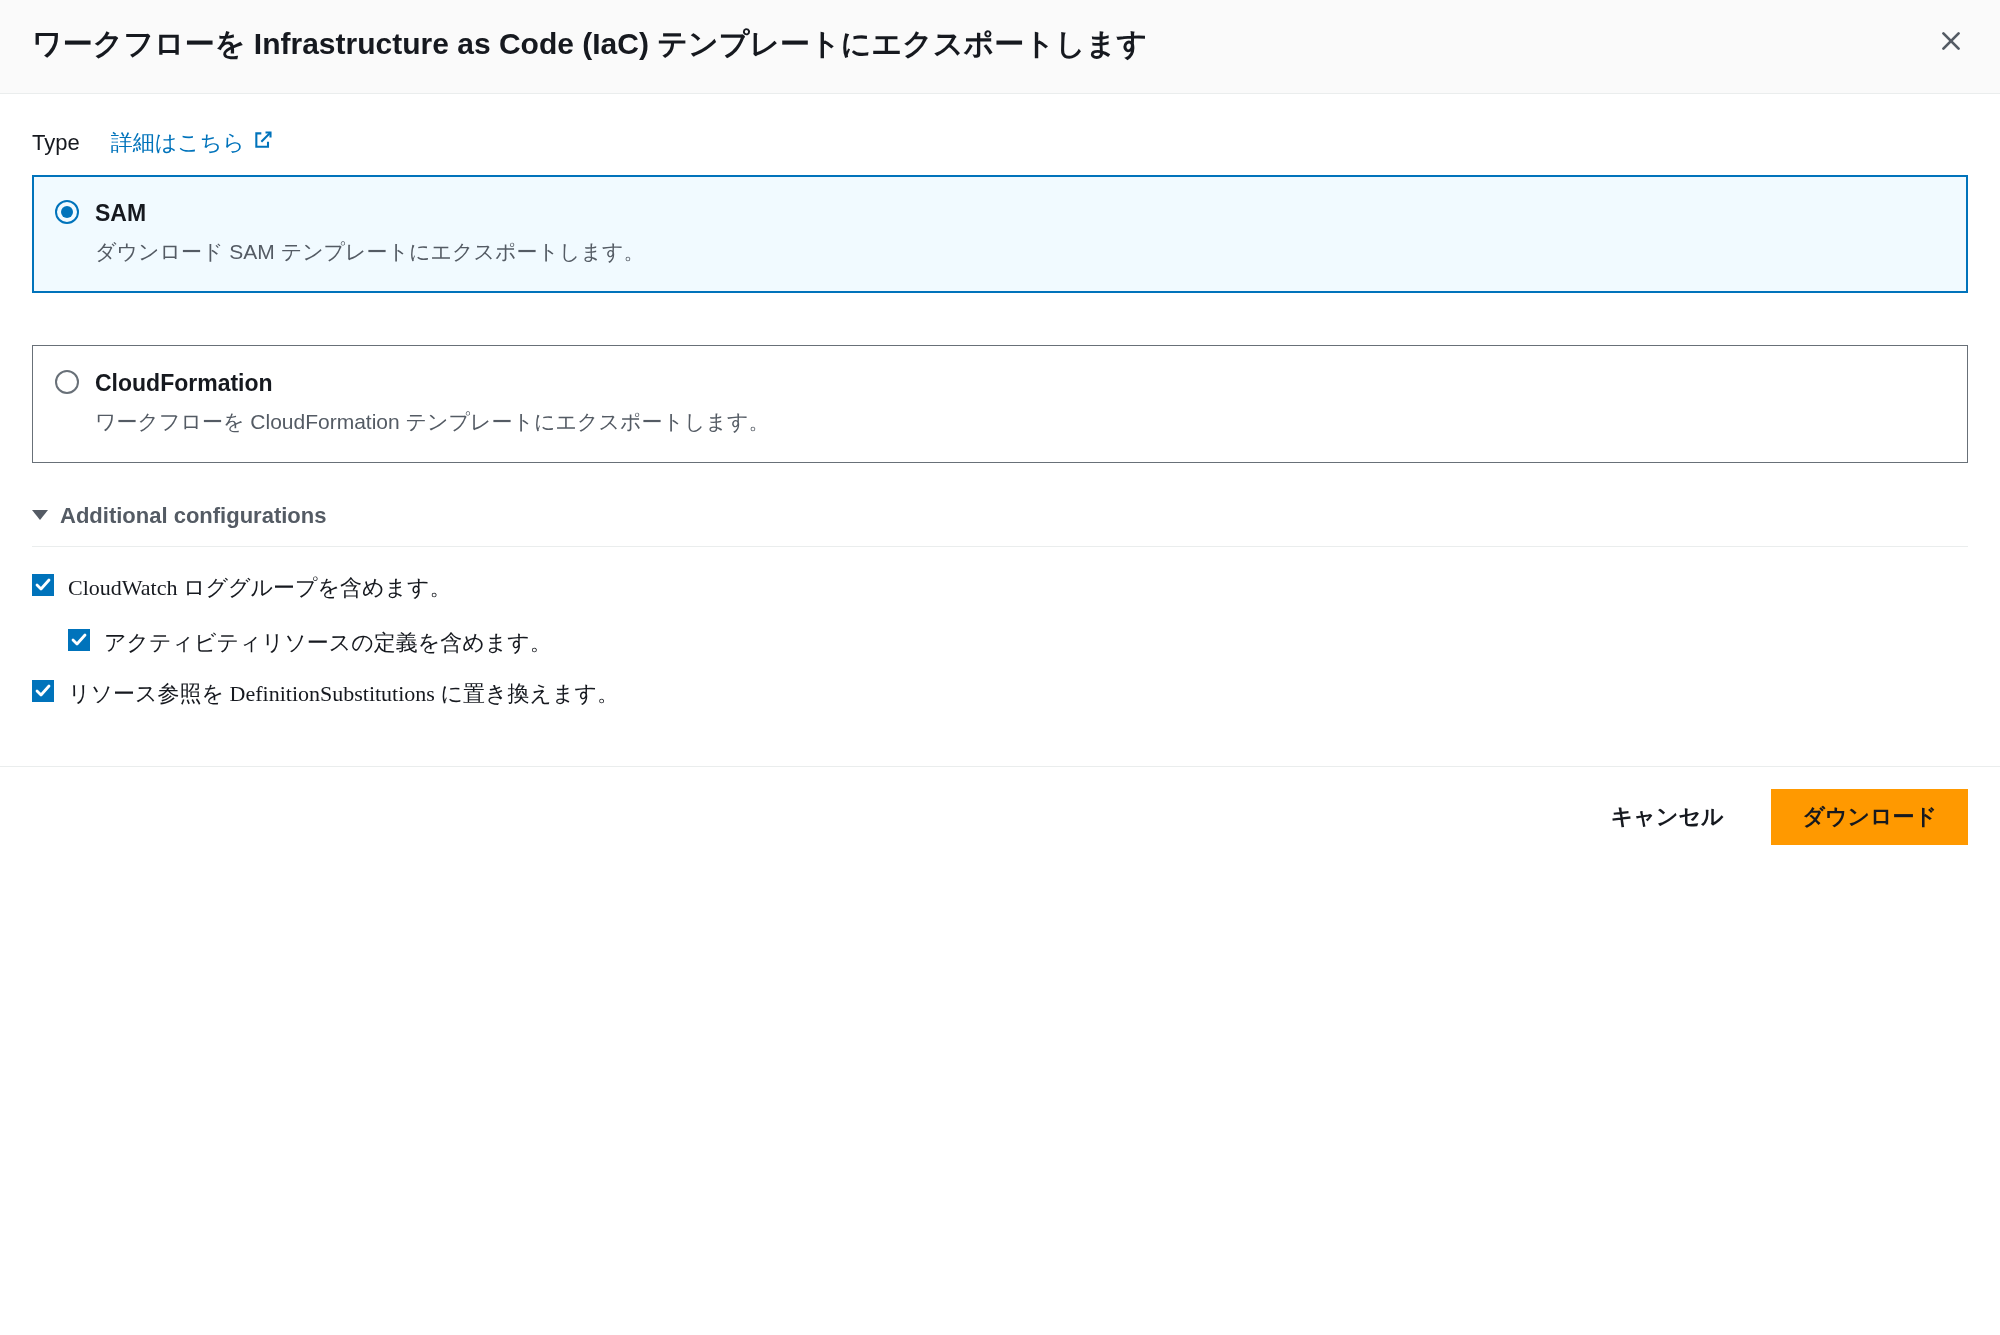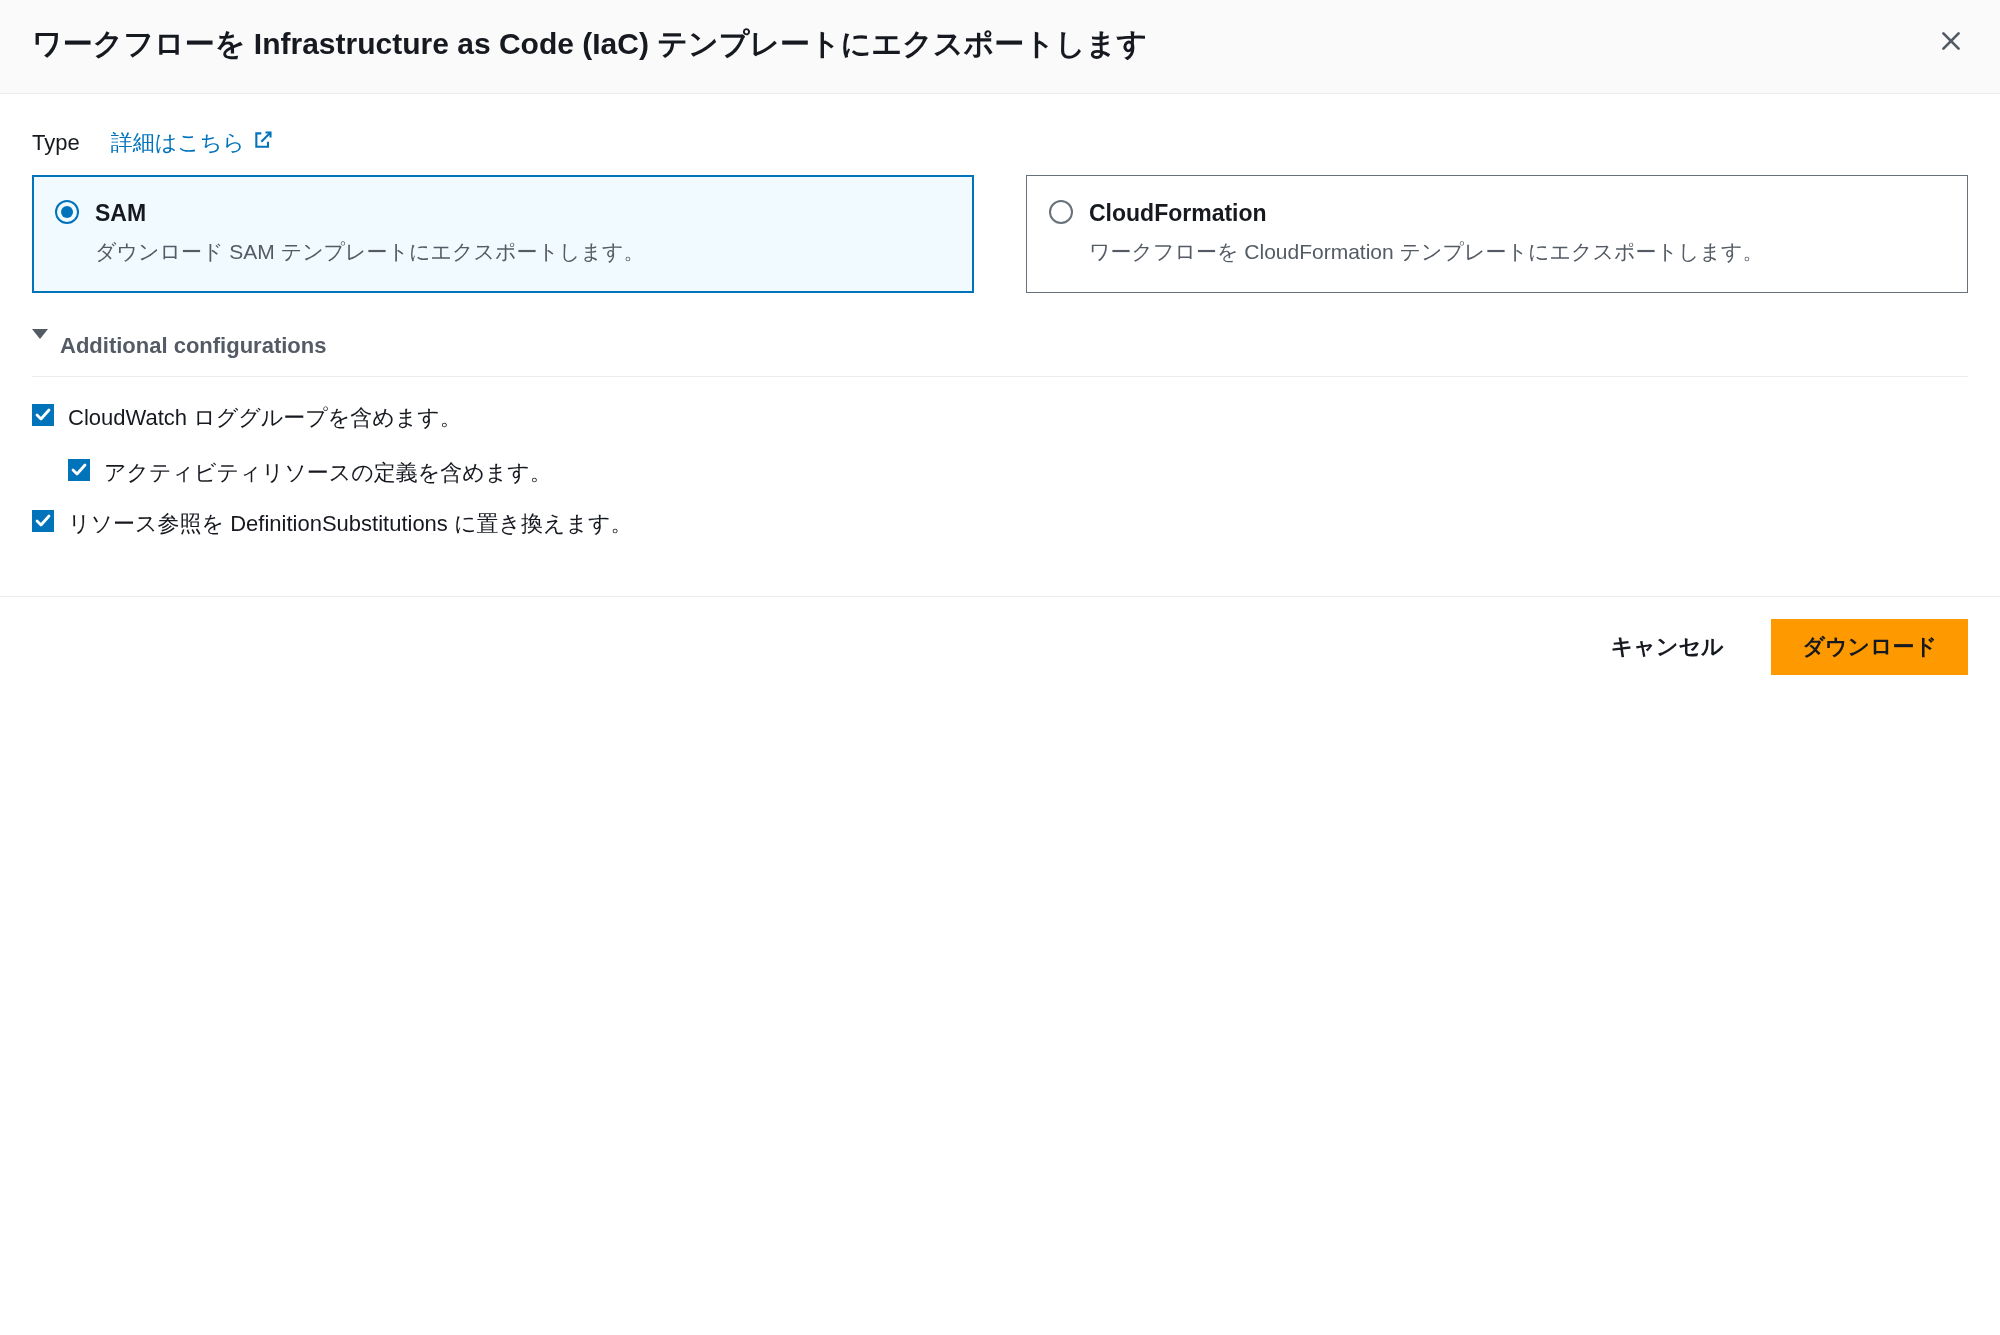--- a/index.html
+++ b/index.html
@@ -48,21 +48,21 @@
       color: #0073bb;
       text-decoration: none;
       display: inline-flex;
       align-items: center;
       gap: 8px;
       font-size: 22px;
     }
     .ext-icon { width: 20px; height: 20px; stroke: #0073bb; }
     .tiles {
       display: grid;
-      grid-template-columns: 1fr 1fr;
+      grid-template-columns: 1fr;
       gap: 52px;
       margin-bottom: 36px;
     }
     .tile {
       border: 1px solid #687078;
       padding: 20px 22px 24px 22px;
       display: flex;
       gap: 16px;
       cursor: pointer;
       background: #ffffff;
@@ -96,20 +96,21 @@
       font-weight: 700;
       margin-bottom: 6px;
     }
     .tile-desc {
       font-size: 21px;
       color: #545b64;
       line-height: 1.5;
     }
     .expander-header {
       display: flex;
+      align-items: center;
       gap: 12px;
       padding-bottom: 14px;
       border-bottom: 1px solid #eaeded;
       margin-bottom: 24px;
       cursor: pointer;
     }
     .caret {
       width: 0; height: 0;
       border-left: 8px solid transparent;
       border-right: 8px solid transparent;
@@ -127,21 +128,21 @@
       width: 22px; height: 22px;
       background: #0073bb;
       border: 1px solid #0073bb;
       flex-shrink: 0;
       display: flex;
       align-items: center;
       justify-content: center;
       margin-top: 3px;
     }
     .checkbox svg { width: 16px; height: 14px; }
-    .check-label { font-size: 22px; color: #16191f; }
+    .check-label { font-size: 22px; color: #16191f; font-family: Liberation Serif, serif; }
     .sub-group { display: flex; flex-direction: column; gap: 18px; }
     .footer {
       border-top: 1px solid #eaeded;
       padding: 22px 32px 0 32px;
       display: flex;
       justify-content: flex-end;
       gap: 18px;
       margin-top: 40px;
       align-items: center;
     }

